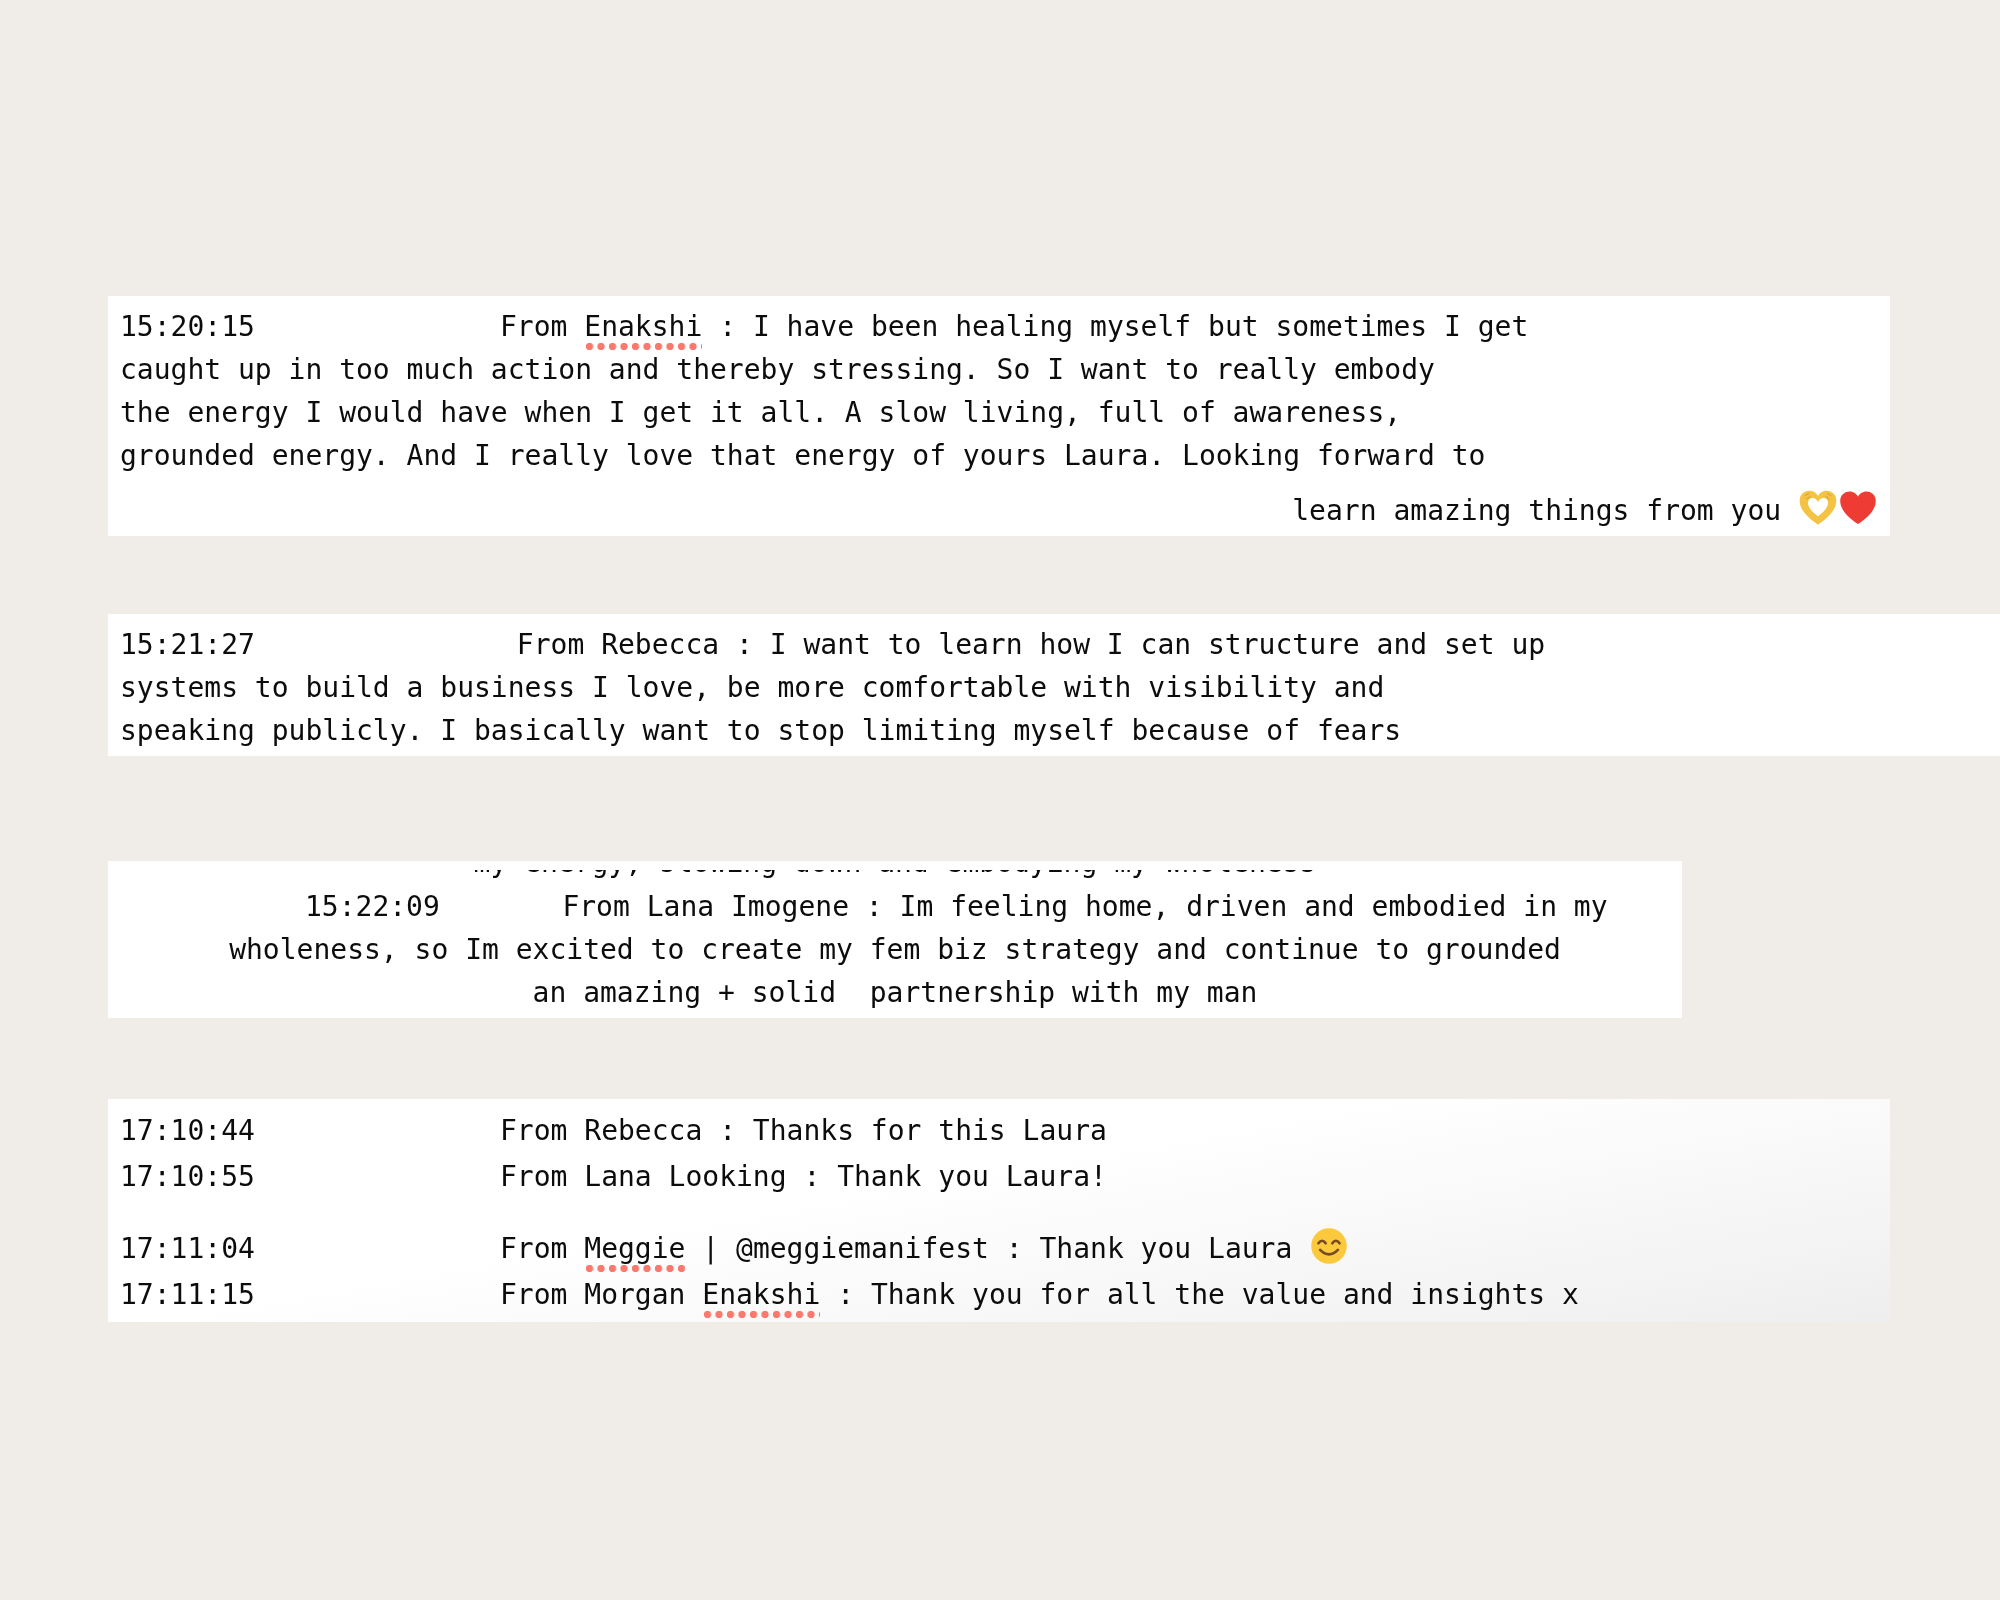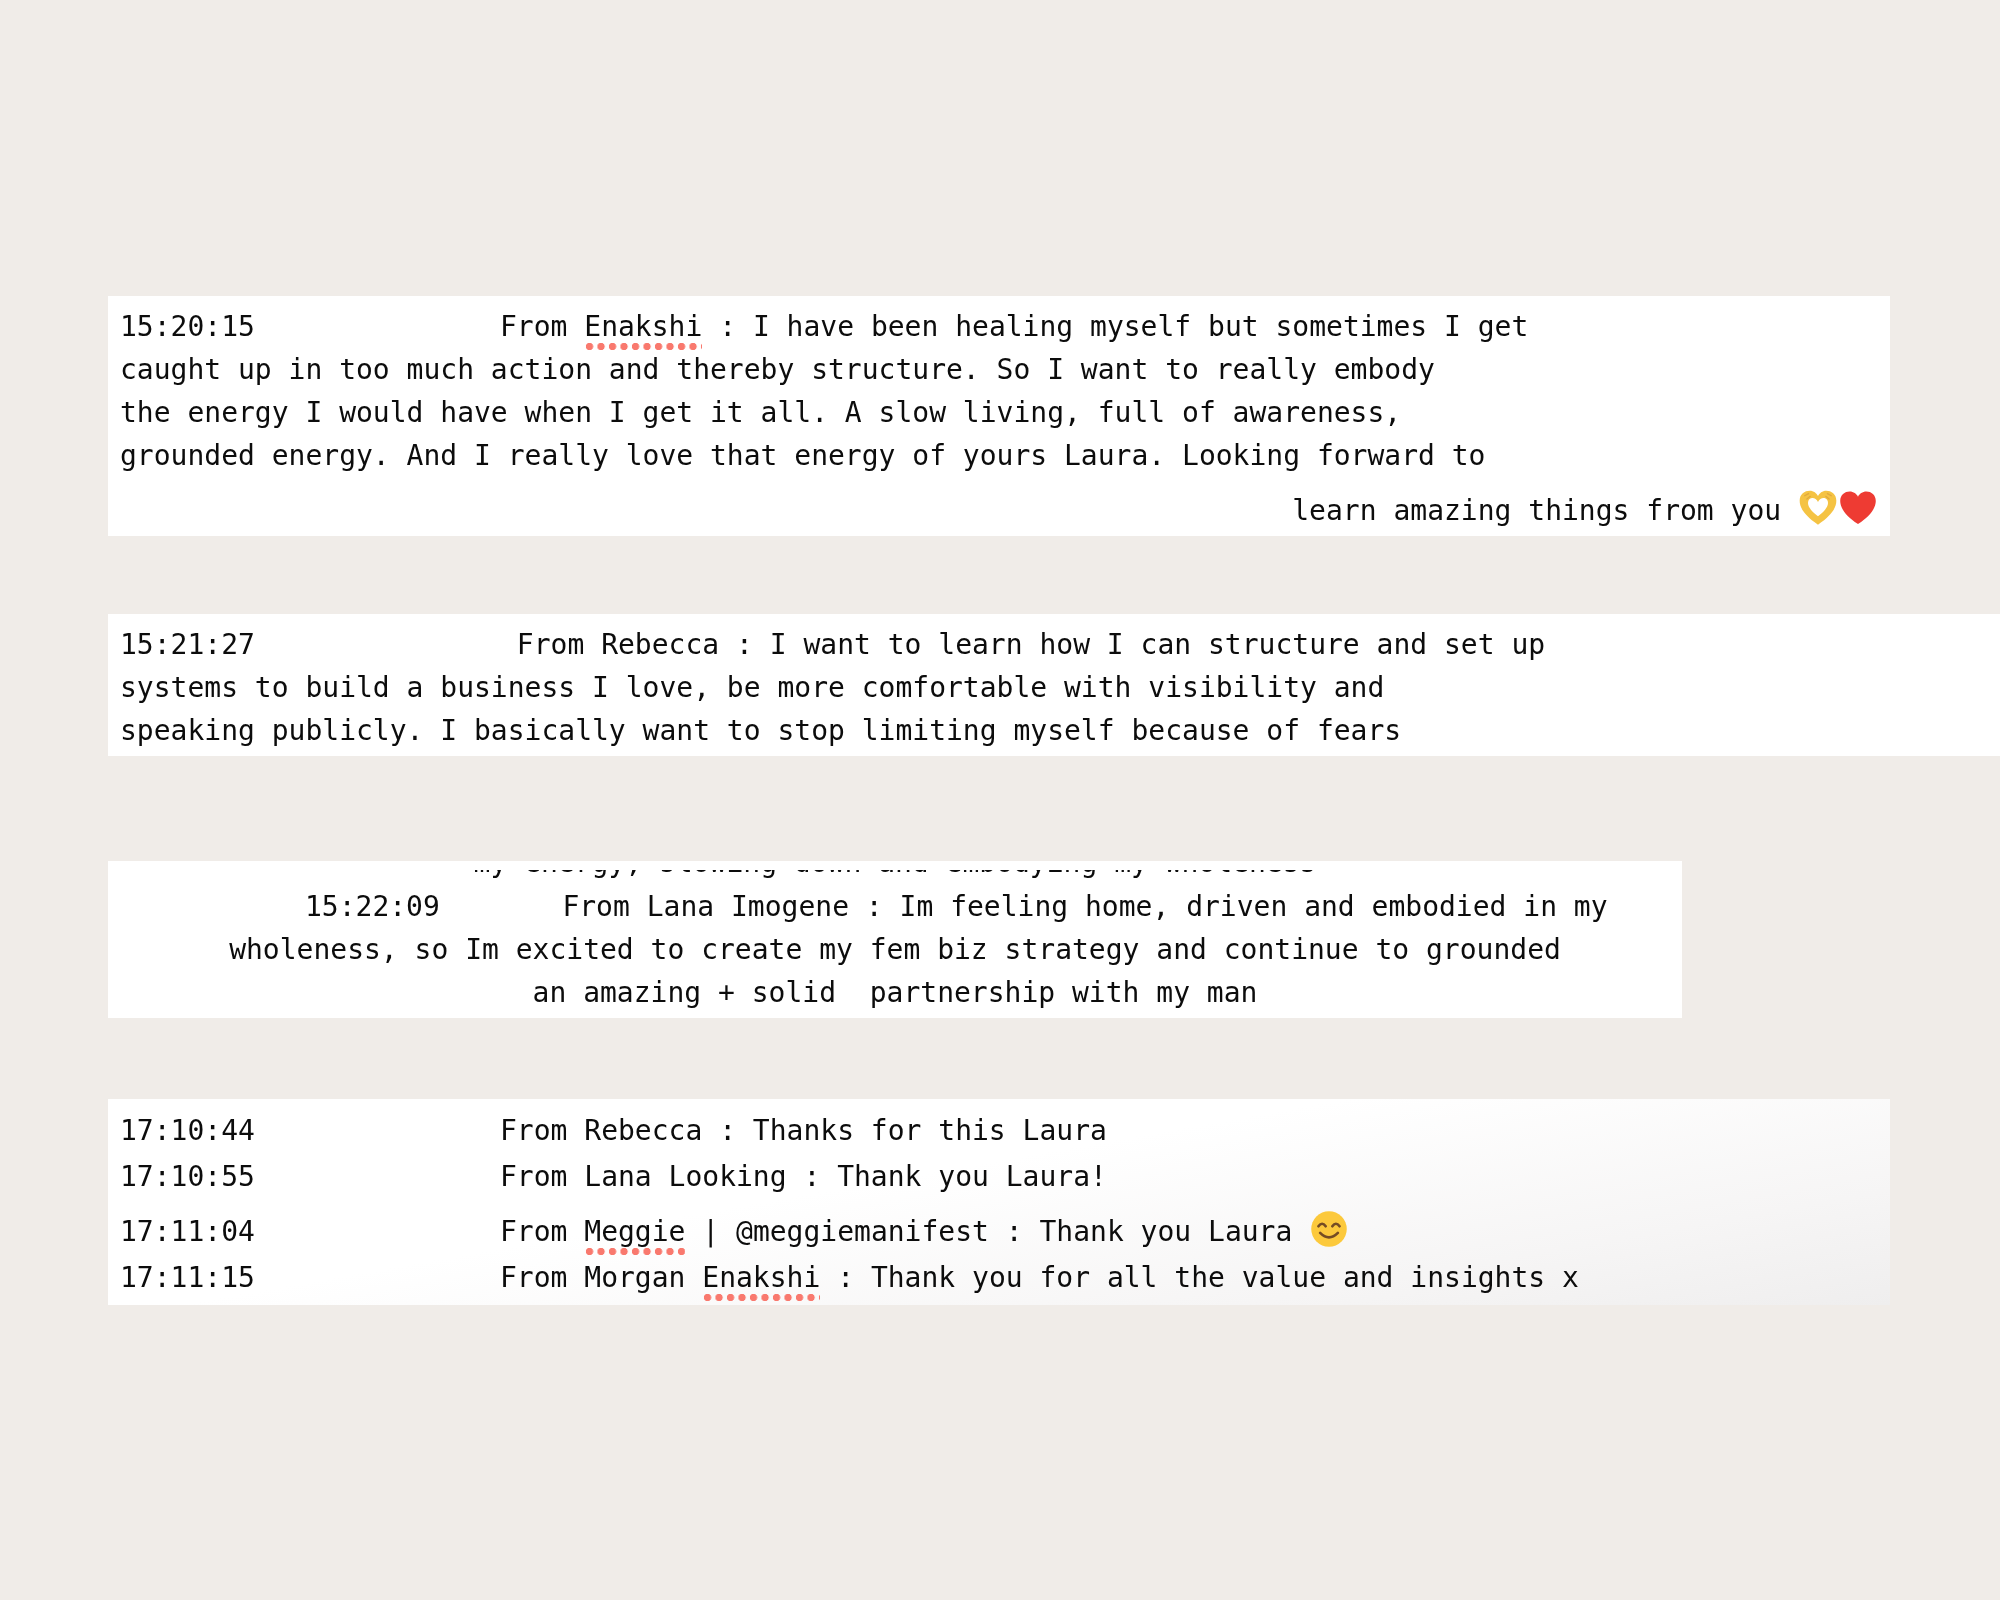--- a/index.html
+++ b/index.html
@@ -25,42 +25,42 @@
   .line{white-space:pre;}
   .time{display:inline-block;width:380px;}
   .misspelled{
     background-image:radial-gradient(circle at 4.5px 4.5px,#f9796e 3.4px,rgba(249,121,110,0) 4px);
     background-size:11.5px 9px;
     background-repeat:repeat-x;
     background-position:1px 100%;
     padding-bottom:8px;
   }
   .emoji-line{margin-top:11px;text-align:right;}
-  .gap-above{margin-top:9px;}
+  .gap-above{margin-top:26px;}
   .b4-line{line-height:46px;}
   .clipped{
     height:15px;
     overflow:hidden;
     position:relative;
   }
   .clipped .inner{
     display:block;
     margin-top:-29px;
     white-space:pre;
   }
   .emoji{display:inline-block;vertical-align:-8px;line-height:0;}
   .emoji svg{width:40px;height:40px;}
 </style>
 </head>
 <body>
 
 <div id="stage">
     <div class="block" style="left: 108px; top: 296px; width: 1782px;">
       <div class="line"><span class="time">15:20:15</span><span>From </span><span class="misspelled">Enakshi</span><span> : I have been healing myself but sometimes I get</span></div>
-      <div class="line"><span>caught up in too much action and thereby structure. So I want to really embody</span></div>
+      <div class="line"><span>caught up in too much action and thereby stressing. So I want to really embody</span></div>
       <div class="line"><span>the energy I would have when I get it all. A slow living, full of awareness,</span></div>
       <div class="line"><span>grounded energy. And I really love that energy of yours Laura. Looking forward to</span></div>
       <div class="line emoji-line"><span>learn amazing things from you </span><span class="emoji"><svg viewBox="0 0 36 36" xmlns="http://www.w3.org/2000/svg">
             <path fill="#f5c343" fill-rule="evenodd" d="M18 33 C5.5 24.5 1.5 17.5 1.5 11.5 C1.5 5.5 6 2.5 10.5 2.5 C14.2 2.5 16.7 4.8 18 7.2 C19.3 4.8 21.8 2.5 25.5 2.5 C30 2.5 34.5 5.5 34.5 11.5 C34.5 17.5 30.5 24.5 18 33 Z M18 25.5 C24.5 20.5 27 16.5 27 13.5 C27 10.5 25 9 23 9 C21 9 19 10.5 18 12.5 C17 10.5 15 9 13 9 C11 9 9 10.5 9 13.5 C9 16.5 11.5 20.5 18 25.5 Z"></path>
             <path fill="none" stroke="#e0a93e" stroke-width="1.2" stroke-linecap="round" d="M6 7 L9.5 5 M8 10 L11 7.5 M30 7 L26.5 5 M28 10 L25 7.5"></path>
           </svg></span><span class="emoji"><svg viewBox="0 0 36 36" xmlns="http://www.w3.org/2000/svg">
             <path fill="#ee3b33" d="M18 32.5 C6 24.5 2 17.5 2 11.8 C2 6.2 6 3.2 10.5 3.2 C14 3.2 16.7 5.3 18 7.8 C19.3 5.3 22 3.2 25.5 3.2 C30 3.2 34 6.2 34 11.8 C34 17.5 30 24.5 18 32.5 Z"></path>
           </svg></span></div>
     </div>
     <div class="block" style="left: 108px; top: 614px; width: 1952px;">

